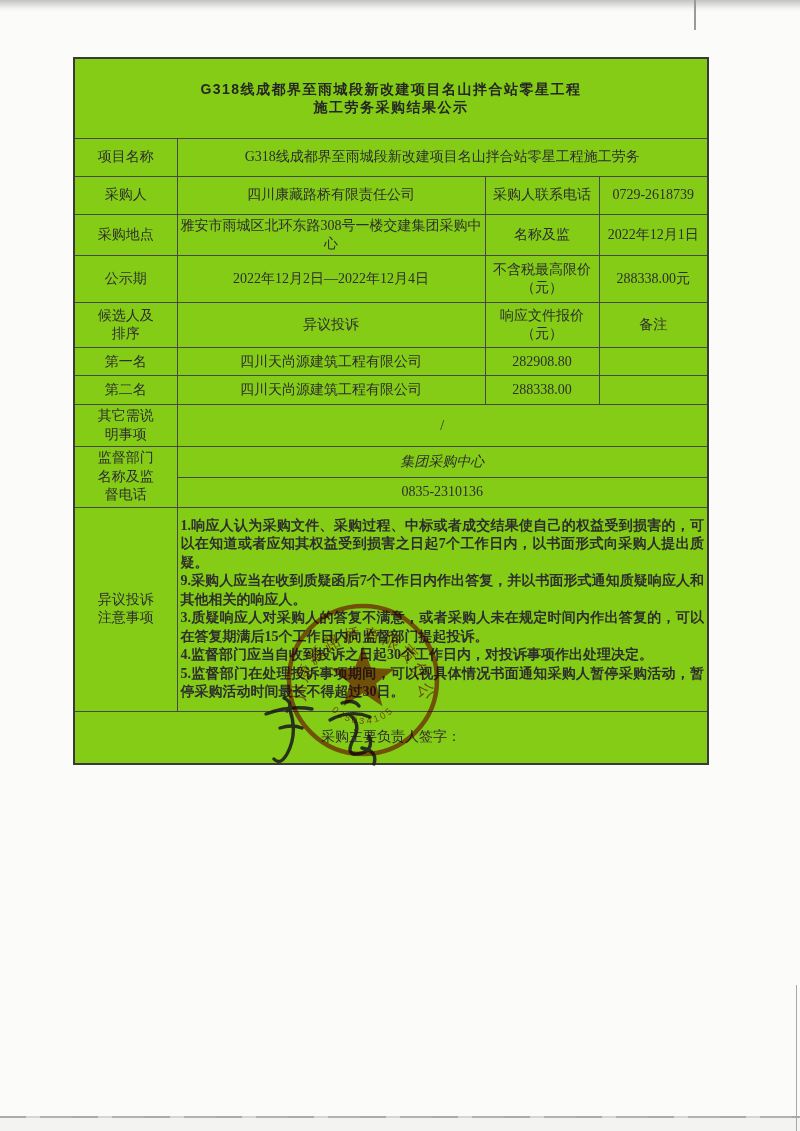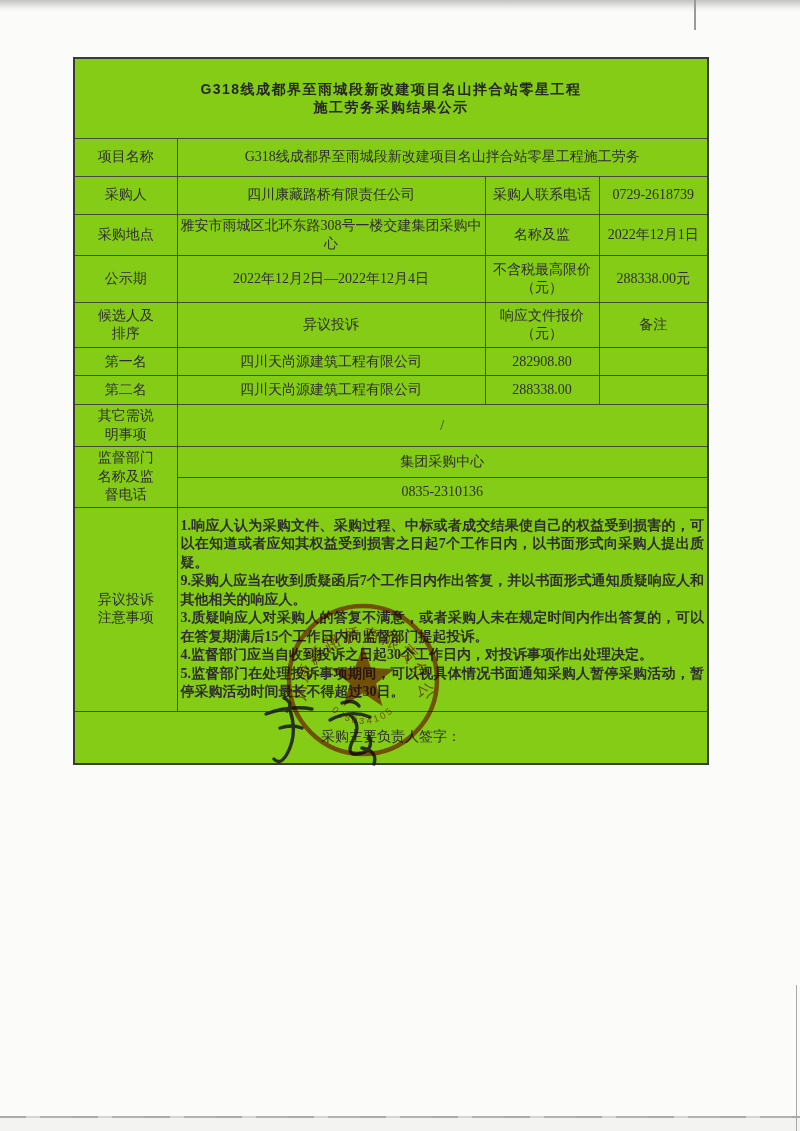--- a/index.html
+++ b/index.html
@@ -37,21 +37,21 @@
   table.doc { border:2px solid #3a3a38; }
   td.title-cell {
     font-family:"Liberation Sans","DejaVu Sans",sans-serif;
     font-weight:600; font-size:21.5px; letter-spacing:1.5px;
     line-height:1.6; color:#262624;
   }
   .ml { white-space:pre-line; }
   td.lbl { font-size:14.5px;margin-left:34px; }
   td.small { font-size:13.5px;margin-left:24px; }
   tr.faded-bottom > td { border-bottom:1.4px dashed #8e8e8c; }
-  td.faded-bottom-cell { border-bottom:1.4px dashed #8e8e8c; }
+  td.faded-bottom-cell { border-bottom:1.4px dashed #8e8e8c;font-style:italic; }
   td.complaint-cell {
     text-align:left; vertical-align:top;
     padding:5px 9px 4px 9px;
     font-size:14px; line-height:1.48;
   }
   td.complaint-cell div { text-align:justify;font-weight:bold; }
   td.sign-cell { text-align:left; padding-left:12px; font-size:15.5px;margin-top:40px; }
 
   .stamp { position:absolute; left:277px; top:596px; width:172px; height:172px;
     opacity:.82; mix-blend-mode:multiply; pointer-events:none; }

